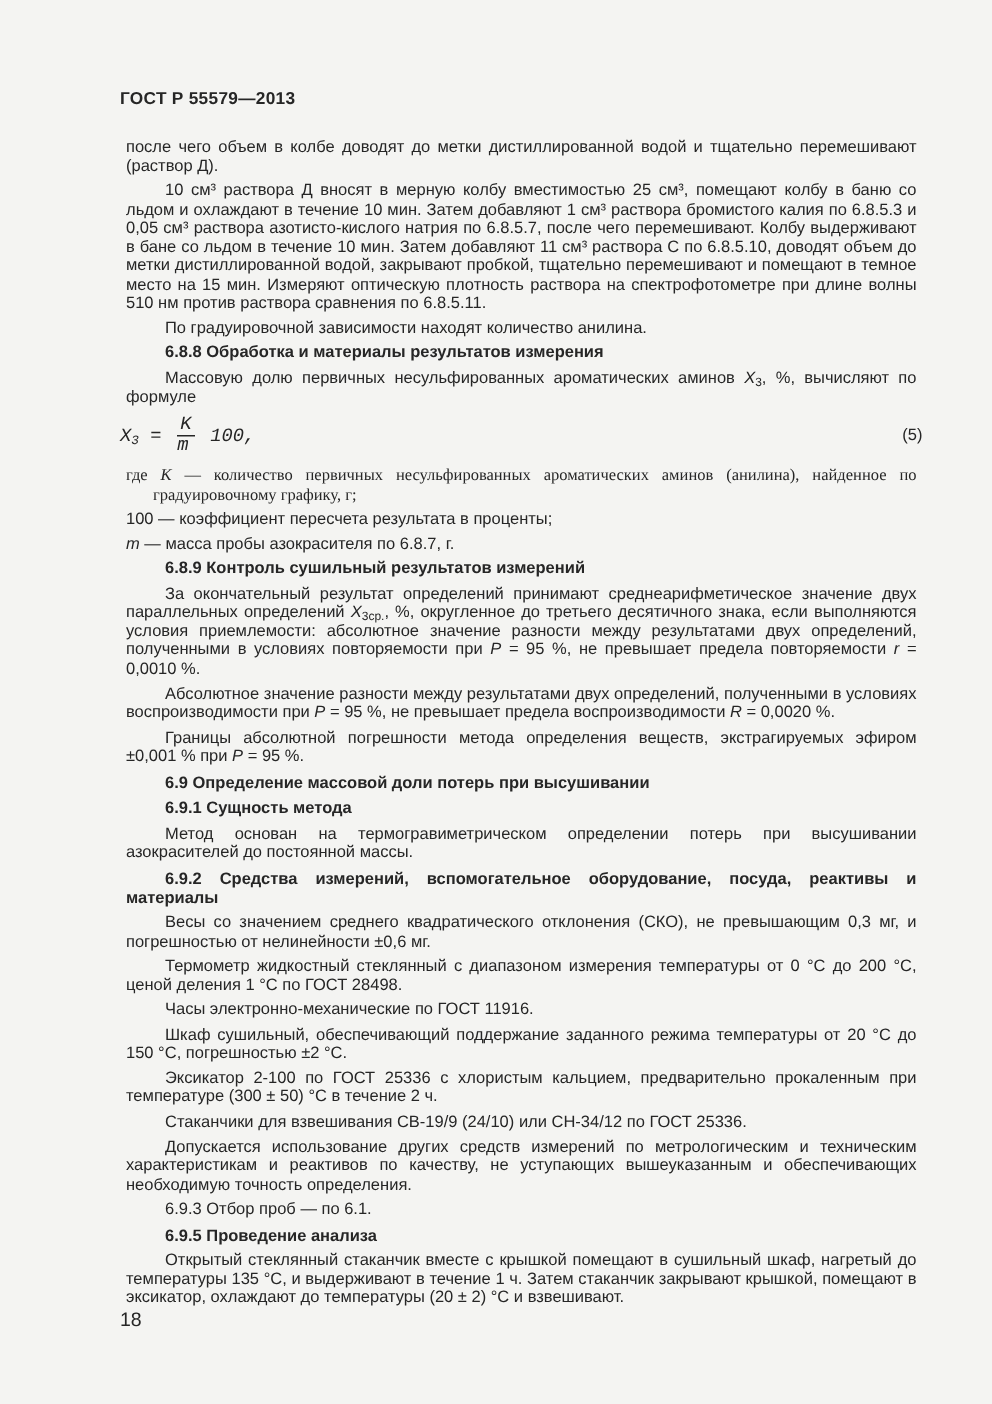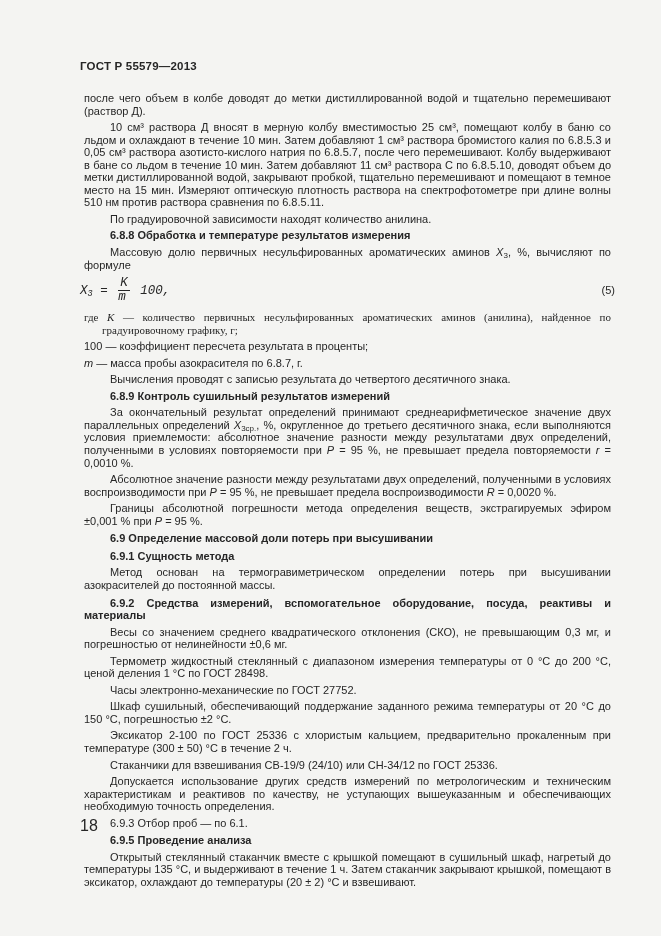--- a/index.html
+++ b/index.html
@@ -46,54 +46,53 @@
     margin:0 3px;line-height:13px;
   }
   .frac .num{display:block;border-bottom:1px solid #262626;padding:0 2px;}
   .frac .den{display:block;}
   .eqno{
     font-family:"Liberation Sans","DejaVu Sans",sans-serif;
     font-style:normal;font-size:11px;
   }
   sub{font-size:8px;vertical-align:-2px;line-height:0;}
   .page-number{
-    position:absolute;left:80px;top:817px;
-    font-size:16px;
+    position:absolute;left:80px;top:872px;
+    font-size:13px;
   }
 </style>
 </head>
 <body>
 
 <div class="page">
   <div class="doc-header">ГОСТ Р 55579—2013</div>
   <main class="doc-body">
       <p class="">после чего объем в колбе доводят до метки дистиллированной водой и тщательно перемешивают (раствор Д).</p>
       <p class=" ind">10 см³ раствора Д вносят в мерную колбу вместимостью 25 см³, помещают колбу в баню со льдом и охлаждают в течение 10 мин. Затем добавляют 1 см³ раствора бромистого калия по 6.8.5.3 и 0,05 см³ раствора азотисто-кислого натрия по 6.8.5.7, после чего перемешивают. Колбу выдерживают в бане со льдом в течение 10 мин. Затем добавляют 11 см³ раствора С по 6.8.5.10, доводят объем до метки дистиллированной водой, закрывают пробкой, тщательно перемешивают и помещают в темное место на 15 мин. Измеряют оптическую плотность раствора на спектрофотометре при длине волны 510 нм против раствора сравнения по 6.8.5.11.</p>
       <p class=" ind">По градуировочной зависимости находят количество анилина.</p>
-      <p class="h">6.8.8  Обработка и температуре результатов измерения</p>
+      <p class="h">6.8.8  Обработка и материалы результатов измерения</p>
       <p class=" ind">Массовую долю первичных несульфированных ароматических аминов <i>X</i><sub>3</sub>, %, вычисляют по формуле</p>
       <div class="formula-row">
         <span class="formula-center"><i>X</i><sub>3</sub> = <span class="frac"><span class="num"><i>K</i></span><span class="den"><i>m</i></span></span> 100,</span>
         <span class="eqno">(5)</span>
       </div>
       <p class="def0">где <i>K</i> — количество первичных несульфированных ароматических аминов (анилина), найденное по градуировочному графику, г;</p>
       <p class="def1">100 — коэффициент пересчета результата в проценты;</p>
       <p class="def2"><i>m</i> — масса пробы азокрасителя по 6.8.7, г.</p>
-      <p class=" ind">Вычисления проводят с записью результата до четвертого десятичного знака.</p>
       <p class="h">6.8.9  Контроль сушильный результатов измерений</p>
       <p class=" ind">За окончательный результат определений принимают среднеарифметическое значение двух параллельных определений <i>X</i><sub>3ср.</sub>, %, округленное до третьего десятичного знака, если выполняются условия приемлемости: абсолютное значение разности между результатами двух определений, полученными в условиях повторяемости при <i>P</i> = 95 %, не превышает предела повторяемости <i>r</i> = 0,0010 %.</p>
       <p class=" ind">Абсолютное значение разности между результатами двух определений, полученными в условиях воспроизводимости при <i>P</i> = 95 %, не превышает предела воспроизводимости <i>R</i> = 0,0020 %.</p>
       <p class=" ind">Границы абсолютной погрешности метода определения веществ, экстрагируемых эфиром ±0,001 % при <i>P</i> = 95 %.</p>
       <p class="h2">6.9  Определение массовой доли потерь при высушивании</p>
       <p class="h2">6.9.1  Сущность метода</p>
       <p class=" ind">Метод основан на термогравиметрическом определении потерь при высушивании азокрасителей до постоянной массы.</p>
       <p class="h2">6.9.2  Средства измерений, вспомогательное оборудование, посуда, реактивы и материалы</p>
       <p class=" ind">Весы со значением среднего квадратического отклонения (СКО), не превышающим 0,3 мг, и погрешностью от нелинейности ±0,6 мг.</p>
       <p class=" ind">Термометр жидкостный стеклянный с диапазоном измерения температуры от 0 °С до 200 °С, ценой деления 1 °С по ГОСТ 28498.</p>
-      <p class=" ind">Часы электронно-механические по ГОСТ 27752.</p>
+      <p class=" ind">Часы электронно-механические по ГОСТ 11916.</p>
       <p class=" ind">Шкаф сушильный, обеспечивающий поддержание заданного режима температуры от 20 °С до 150 °С, погрешностью ±2 °С.</p>
       <p class=" ind">Эксикатор 2-100 по ГОСТ 25336 с хлористым кальцием, предварительно прокаленным при температуре (300 ± 50) °С в течение 2 ч.</p>
       <p class=" ind">Стаканчики для взвешивания СВ-19/9 (24/10) или СН-34/12 по ГОСТ 25336.</p>
       <p class=" ind">Допускается использование других средств измерений по метрологическим и техническим характеристикам и реактивов по качеству, не уступающих вышеуказанным и обеспечивающих необходимую точность определения.</p>
       <p class=" ind">6.9.3  Отбор проб — по 6.1.</p>
       <p class="h2">6.9.5  Проведение анализа</p>
       <p class=" ind">Открытый стеклянный стаканчик вместе с крышкой помещают в сушильный шкаф, нагретый до температуры 135 °С, и выдерживают в течение 1 ч. Затем стаканчик закрывают крышкой, помещают в эксикатор, охлаждают до температуры (20 ± 2) °С и взвешивают.</p>
     </main>
   <div class="page-number">18</div>
 </div>

